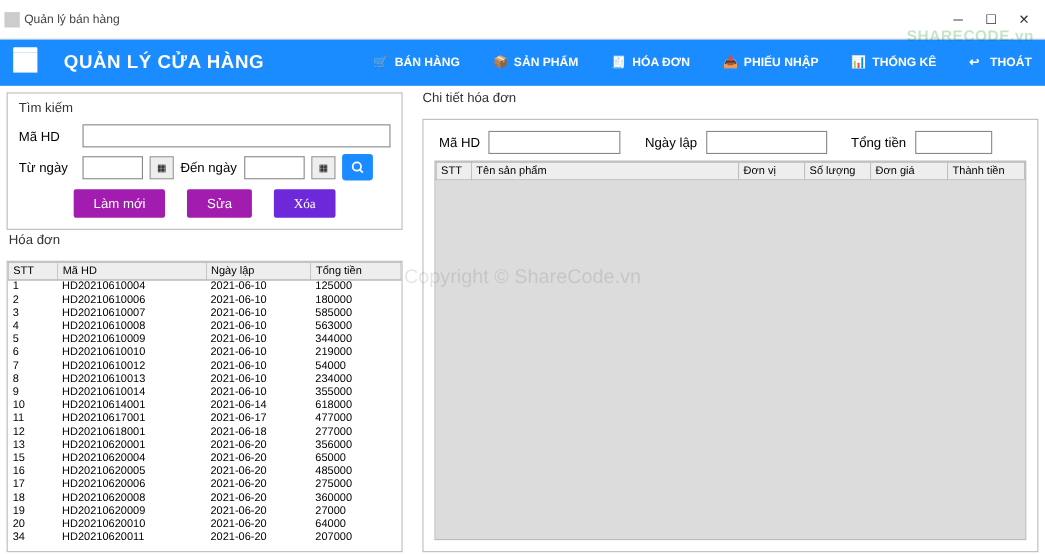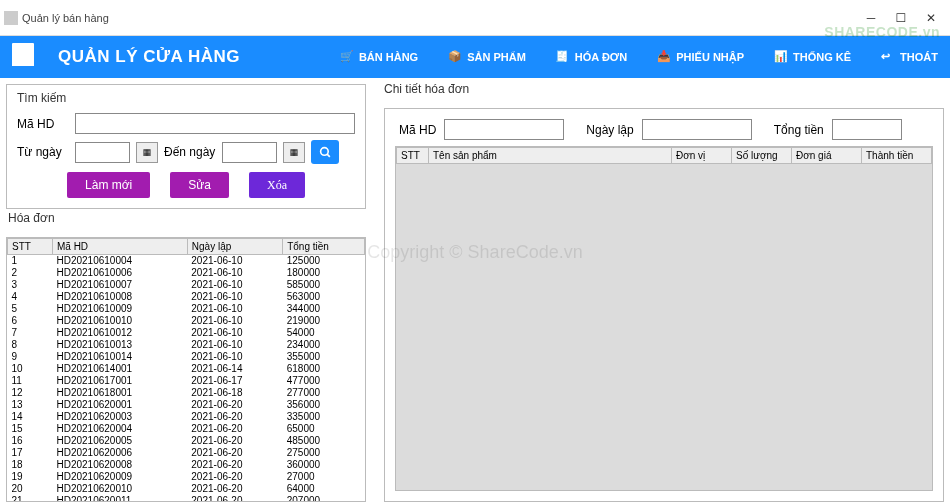--- a/index.html
+++ b/index.html
@@ -203,26 +203,20 @@
                 <td>2021-06-18</td>
                 <td>277000</td>
               </tr>
               <tr>
                 <td>13</td>
                 <td>HD20210620001</td>
                 <td>2021-06-20</td>
                 <td>356000</td>
               </tr>
               <tr>
-                <td>14</td>
-                <td>HD20210620003</td>
-                <td>2021-06-20</td>
-                <td>335000</td>
-              </tr>
-              <tr>
                 <td>15</td>
                 <td>HD20210620004</td>
                 <td>2021-06-20</td>
                 <td>65000</td>
               </tr>
               <tr>
                 <td>16</td>
                 <td>HD20210620005</td>
                 <td>2021-06-20</td>
                 <td>485000</td>
@@ -245,21 +239,21 @@
                 <td>2021-06-20</td>
                 <td>27000</td>
               </tr>
               <tr>
                 <td>20</td>
                 <td>HD20210620010</td>
                 <td>2021-06-20</td>
                 <td>64000</td>
               </tr>
               <tr>
-                <td>21</td>
+                <td>34</td>
                 <td>HD20210620011</td>
                 <td>2021-06-20</td>
                 <td>207000</td>
               </tr>
             </tbody>
         </table>
       </div>
     </div>
   </div>
 

